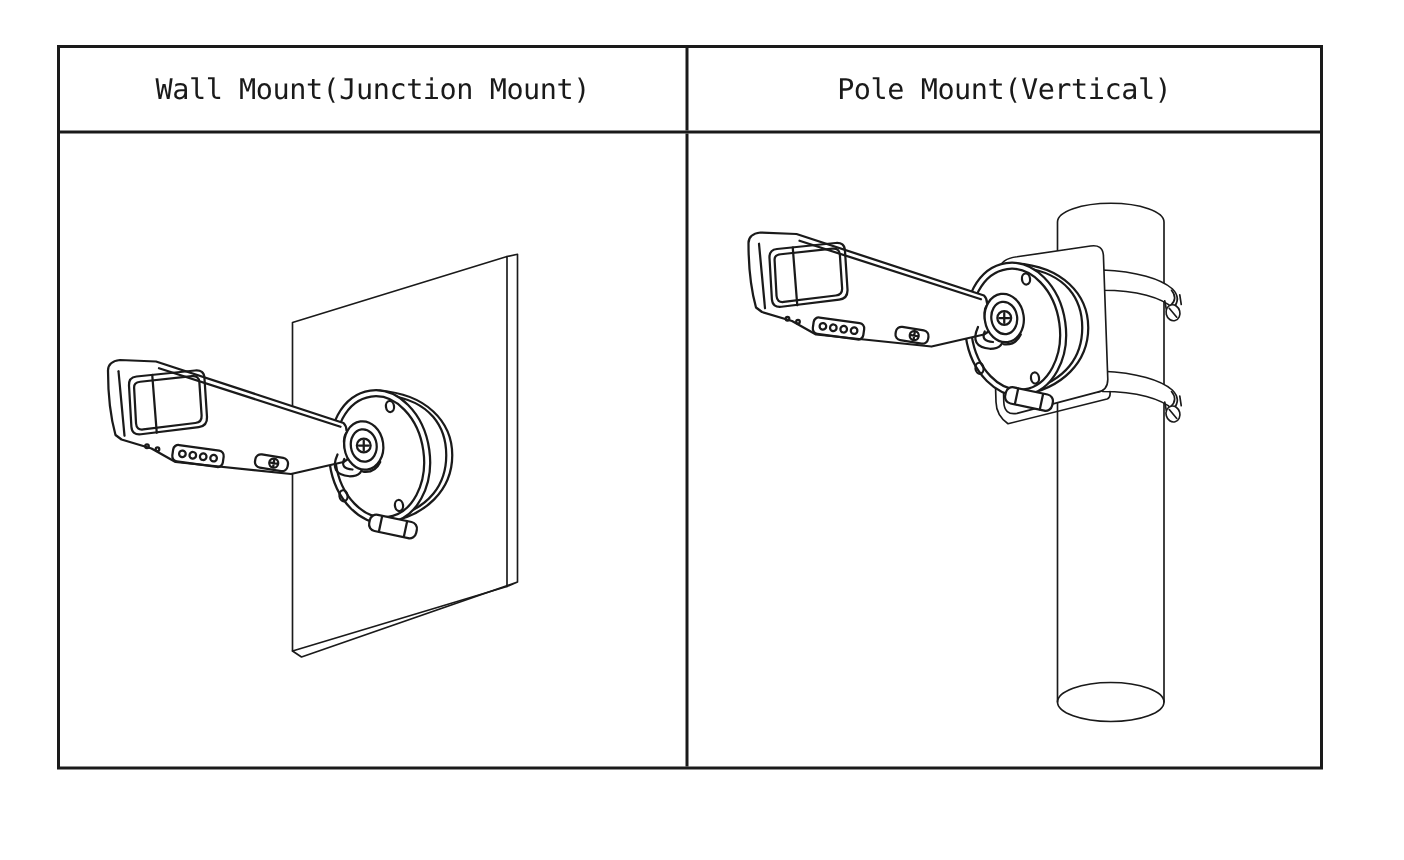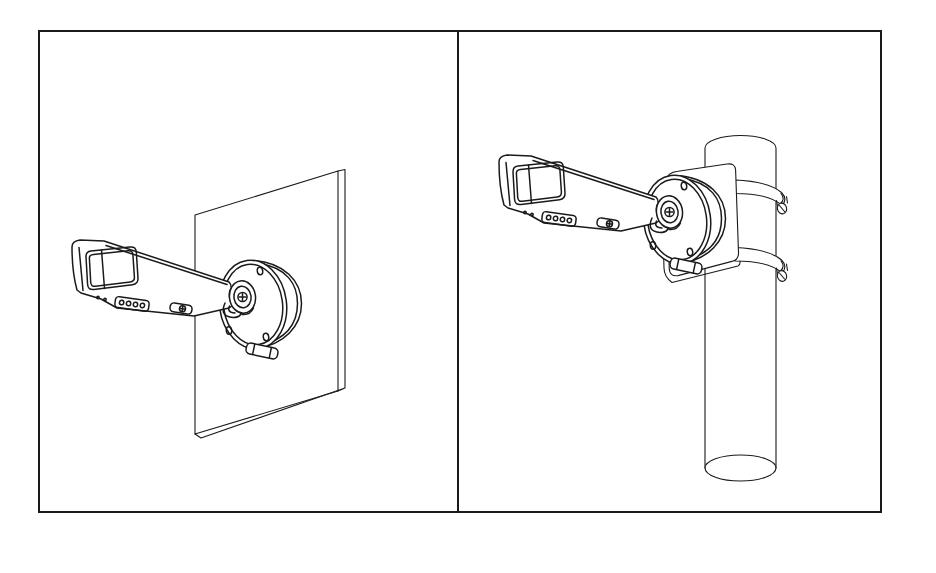--- a/index.html
+++ b/index.html
@@ -121,19 +121,27 @@
         <path d="M666.8,180 Q661.5,183 661.7,190 L664,268 Q664.2,277 672,282.5 L738,266 Q740.5,265 740,261"></path>
         <path class="f" d="M678,171.2 L727,164 Q735,162.8 735.6,170 L738.5,252 Q739,260.5 731,261.6 L678,275.6 Q669.5,277 669.2,268 L666.8,180 Q666.6,172.6 678,171.2 Z"></path>
       </g>
       <use href="#jbox" transform="translate(424,-85)"></use>
       <use href="#cam" transform="translate(427,-85)"></use>
       <use href="#hub" transform="translate(427,-85)"></use>
     </g>
   </svg>
 
   <div class="mount-table">
+    <div class="header-row">
+      <div class="cell cell--left header-cell">
+        <span class="header-label">Wall Mount(Junction Mount)</span>
+      </div>
+      <div class="cell cell--right header-cell">
+        <span class="header-label">Pole Mount(Vertical)</span>
+      </div>
+    </div>
     <div class="body-row">
       <div class="cell cell--left"></div>
       <div class="cell cell--right"></div>
     </div>
   </div>
 
 </div>
 
 </body></html>

